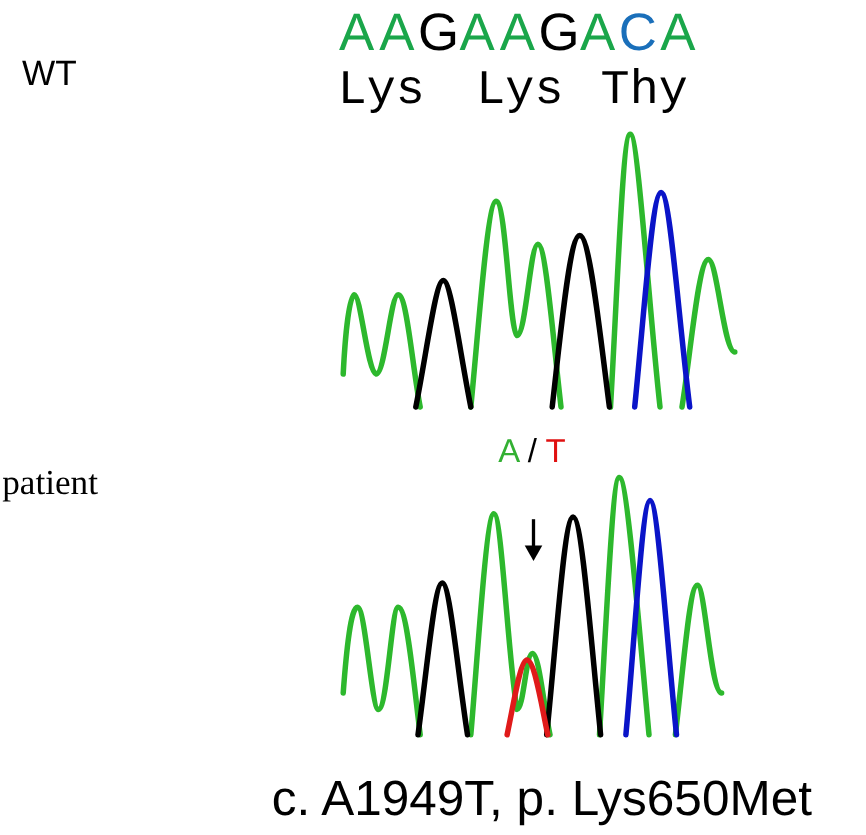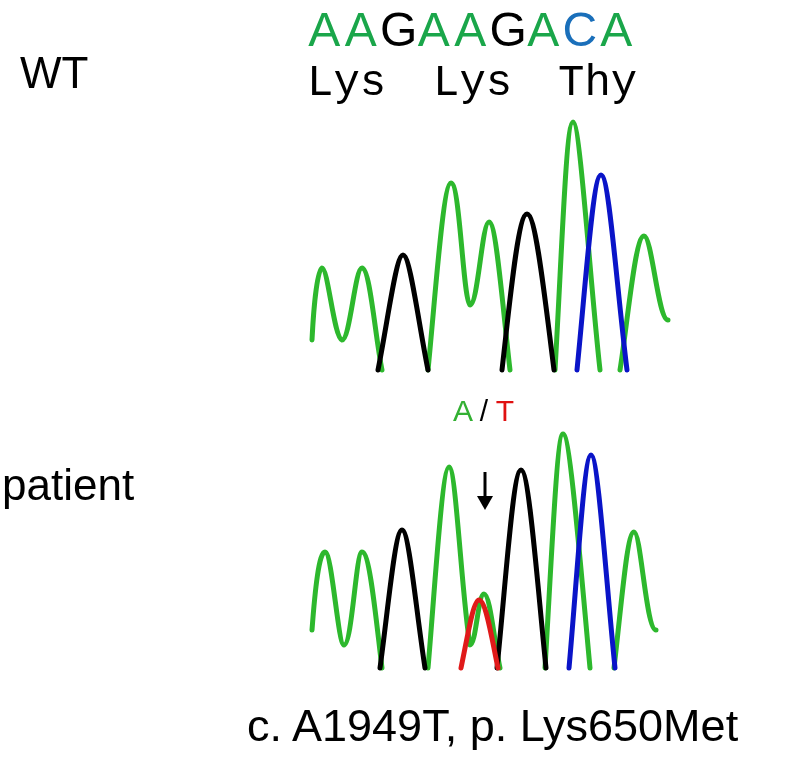--- a/index.html
+++ b/index.html
@@ -2,38 +2,38 @@
 <html><head>
 <meta charset="utf-8">
 <style>
   html, body { margin: 0; padding: 0; background: #ffffff; }
   body { width: 787px; height: 759px; position: relative; overflow: hidden;
          font-family: "Liberation Sans", sans-serif; color: #000; }
   .abs { position: absolute; }
   .seq { top: 2px; left: 307px; font-size: 48px; letter-spacing: 2px; white-space: nowrap; }
   .seq span { display: inline-block; width: 36.5px; text-align: center; }
   .aa { top: 58px; font-size: 44px; white-space: nowrap; font-family: Liberation Mono, monospace; }
-  .label { font-size: 44px; }
+  .label { font-size: 32px; }
   .caption { left: 247px; top: 700px; font-size: 45px; white-space: nowrap; }
   .mut { left: 453px; top: 394px; font-size: 30px; white-space: nowrap; }
   svg.trace { position: absolute; left: 0; top: 0; }
 </style>
 </head>
 <body>
 
 <div class="abs label" style="left:20px; top:48px;">WT</div>
-<div class="abs label" style="left:2px; top:460px;">patient</div>
+<div class="abs label" style="left:2px; top:420px;font-family:Liberation Serif, serif;">patient</div>
 
 <div class="abs seq">
   <span style="color:#1aa64a">A</span><span style="color:#1aa64a">A</span><span style="color:#000">G</span><span style="color:#1aa64a">A</span><span style="color:#1aa64a">A</span><span style="color:#000">G</span><span style="color:#1aa64a">A</span><span style="color:#1a6fba">C</span><span style="color:#1aa64a">A</span>
 </div>
 
 <div class="abs aa" style="left:307px;">Lys</div>
 <div class="abs aa" style="left:433px;">Lys</div>
-<div class="abs aa" style="left:558px;">Thy</div>
+<div class="abs aa" style="left:546px;">Thy</div>
 
 <div class="abs mut">
   <span style="color:#33b033">A</span>
   <span>/</span>
   <span style="color:#e01010">T</span>
 </div>
 
 <svg class="trace" width="787" height="759">
   <g fill="none" stroke-width="5" stroke-linecap="round" stroke-linejoin="round">
 

